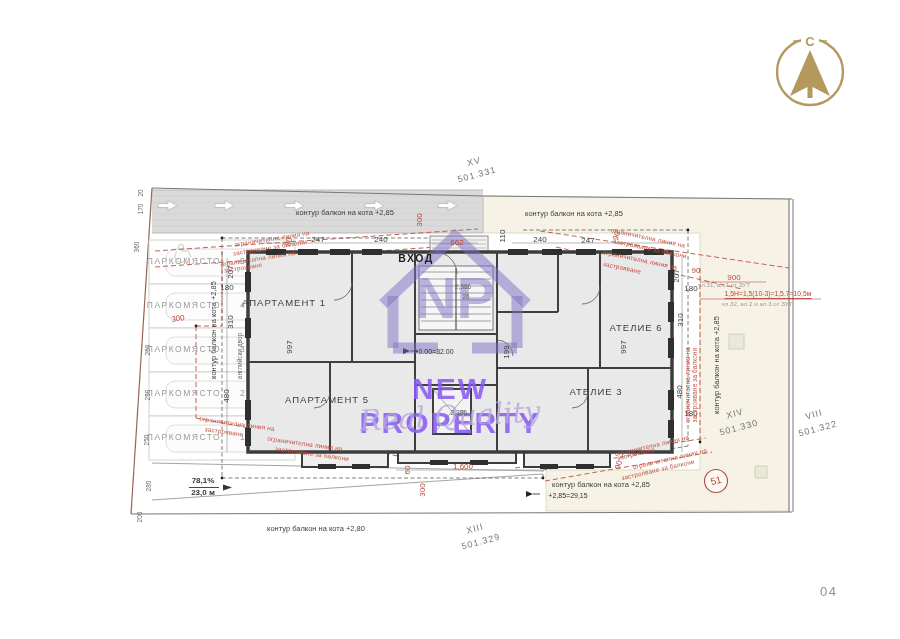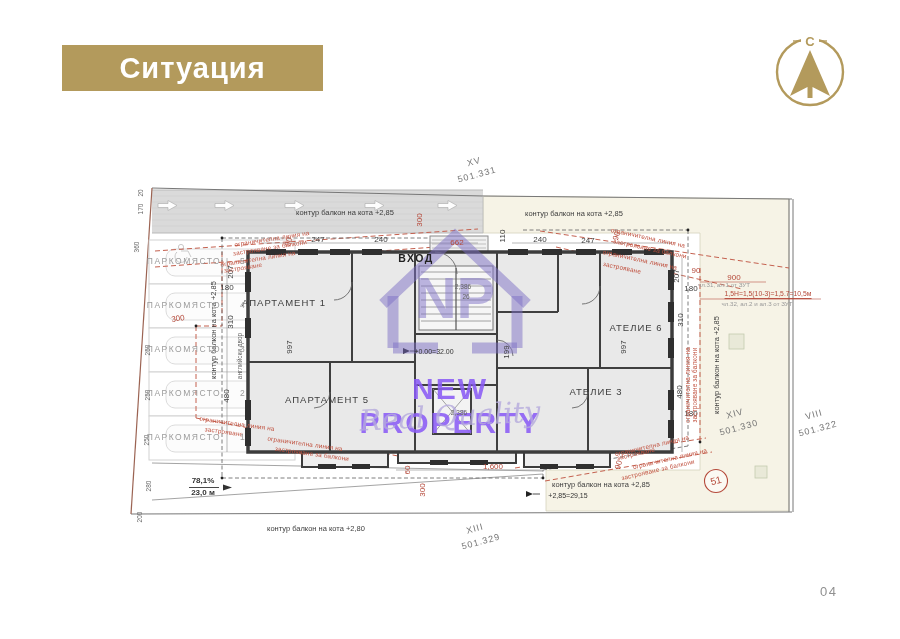--- a/index.html
+++ b/index.html
@@ -34,23 +34,20 @@
   .c-slope{font-size:8px;color:#333333;font-weight:bold;}
   .c-circ51{font-size:10px;color:#b5493a;}
   .pageno{position:absolute;left:820px;top:584px;font-size:13px;color:#909090;
           letter-spacing:1.5px;z-index:4;}
 </style>
 </head>
 <body>
 
 <div id="stage">
 
-  <div class="banner">
-    <span>Ситуация</span>
-  </div>
 
   <svg class="compass" width="84" height="84" viewBox="0 0 84 84">
     <circle cx="42" cy="46" r="33" fill="none" stroke="#b39a5c" stroke-width="2.4"></circle>
     <rect x="33" y="6" width="18" height="17" fill="#ffffff"></rect>
     <line x1="25" y1="15" x2="33" y2="15" stroke="#b39a5c" stroke-width="1.4"></line>
     <line x1="51" y1="15" x2="59" y2="15" stroke="#b39a5c" stroke-width="1.4"></line>
     <text x="42" y="20" text-anchor="middle" font-size="13" font-weight="bold" fill="#b39a5c" font-family="Liberation Sans, sans-serif">С</text>
     <polygon points="42,24 62,70 44.5,61 44.5,72 39.5,72 39.5,61 22,70" fill="#b39a5c"></polygon>
   </svg>
 
@@ -302,21 +299,21 @@
       <span class="lbl c-tiny" style="left: 463px; top: 287px;">2,386</span>
       <span class="lbl c-tiny" style="left: 466px; top: 297px;">26</span>
       <span class="lbl c-tiny" style="left: 459px; top: 413px;">2,386</span>
       <span class="lbl c-red" style="left: 420px; top: 220px; transform: translate(-50%, -50%) rotate(-90deg);">300</span>
       <span class="lbl c-red" style="left: 457px; top: 243px;">662</span>
       <span class="lbl c-red" style="left: 289px; top: 242px; transform: translate(-50%, -50%) rotate(-75deg);">90</span>
       <span class="lbl c-red" style="left: 617px; top: 236px; transform: translate(-50%, -50%) rotate(-75deg);">90</span>
       <span class="lbl c-red" style="left: 178px; top: 319px; transform: translate(-50%, -50%) rotate(-8deg);">300</span>
       <span class="lbl c-red" style="left: 734px; top: 278px;">900</span>
       <span class="lbl c-red" style="left: 696px; top: 271px;">90</span>
-      <span class="lbl c-red" style="left: 463px; top: 467px; margin-left: 30px;">1,600</span>
+      <span class="lbl c-red" style="left: 463px; top: 467px;">1,600</span>
       <span class="lbl c-red" style="left: 408px; top: 470px; transform: translate(-50%, -50%) rotate(-90deg);">60</span>
       <span class="lbl c-red" style="left: 423px; top: 490px; transform: translate(-50%, -50%) rotate(-90deg);">300</span>
       <span class="lbl c-red" style="left: 619px; top: 465px; transform: translate(-50%, -50%) rotate(-75deg);">90</span>
       <span class="lbl c-rednote" style="left: 272px; top: 239px; transform: translate(-50%, -50%) rotate(-9deg);">ограничителна линия на</span>
       <span class="lbl c-rednote" style="left: 270px; top: 248px; transform: translate(-50%, -50%) rotate(-9deg);">застрояване за балкони</span>
       <span class="lbl c-rednote" style="left: 258px; top: 259px; transform: translate(-50%, -50%) rotate(-9deg);">ограничителна линия на</span>
       <span class="lbl c-rednote" style="left: 243px; top: 268px; transform: translate(-50%, -50%) rotate(-9deg);">застрояване</span>
       <span class="lbl c-rednote" style="left: 648px; top: 238px; transform: translate(-50%, -50%) rotate(12deg);">ограничителна линия на</span>
       <span class="lbl c-rednote" style="left: 650px; top: 249px; transform: translate(-50%, -50%) rotate(12deg);">застрояване за балкони</span>
       <span class="lbl c-rednote" style="left: 640px; top: 260px; transform: translate(-50%, -50%) rotate(12deg);">ограничителна линия на</span>

